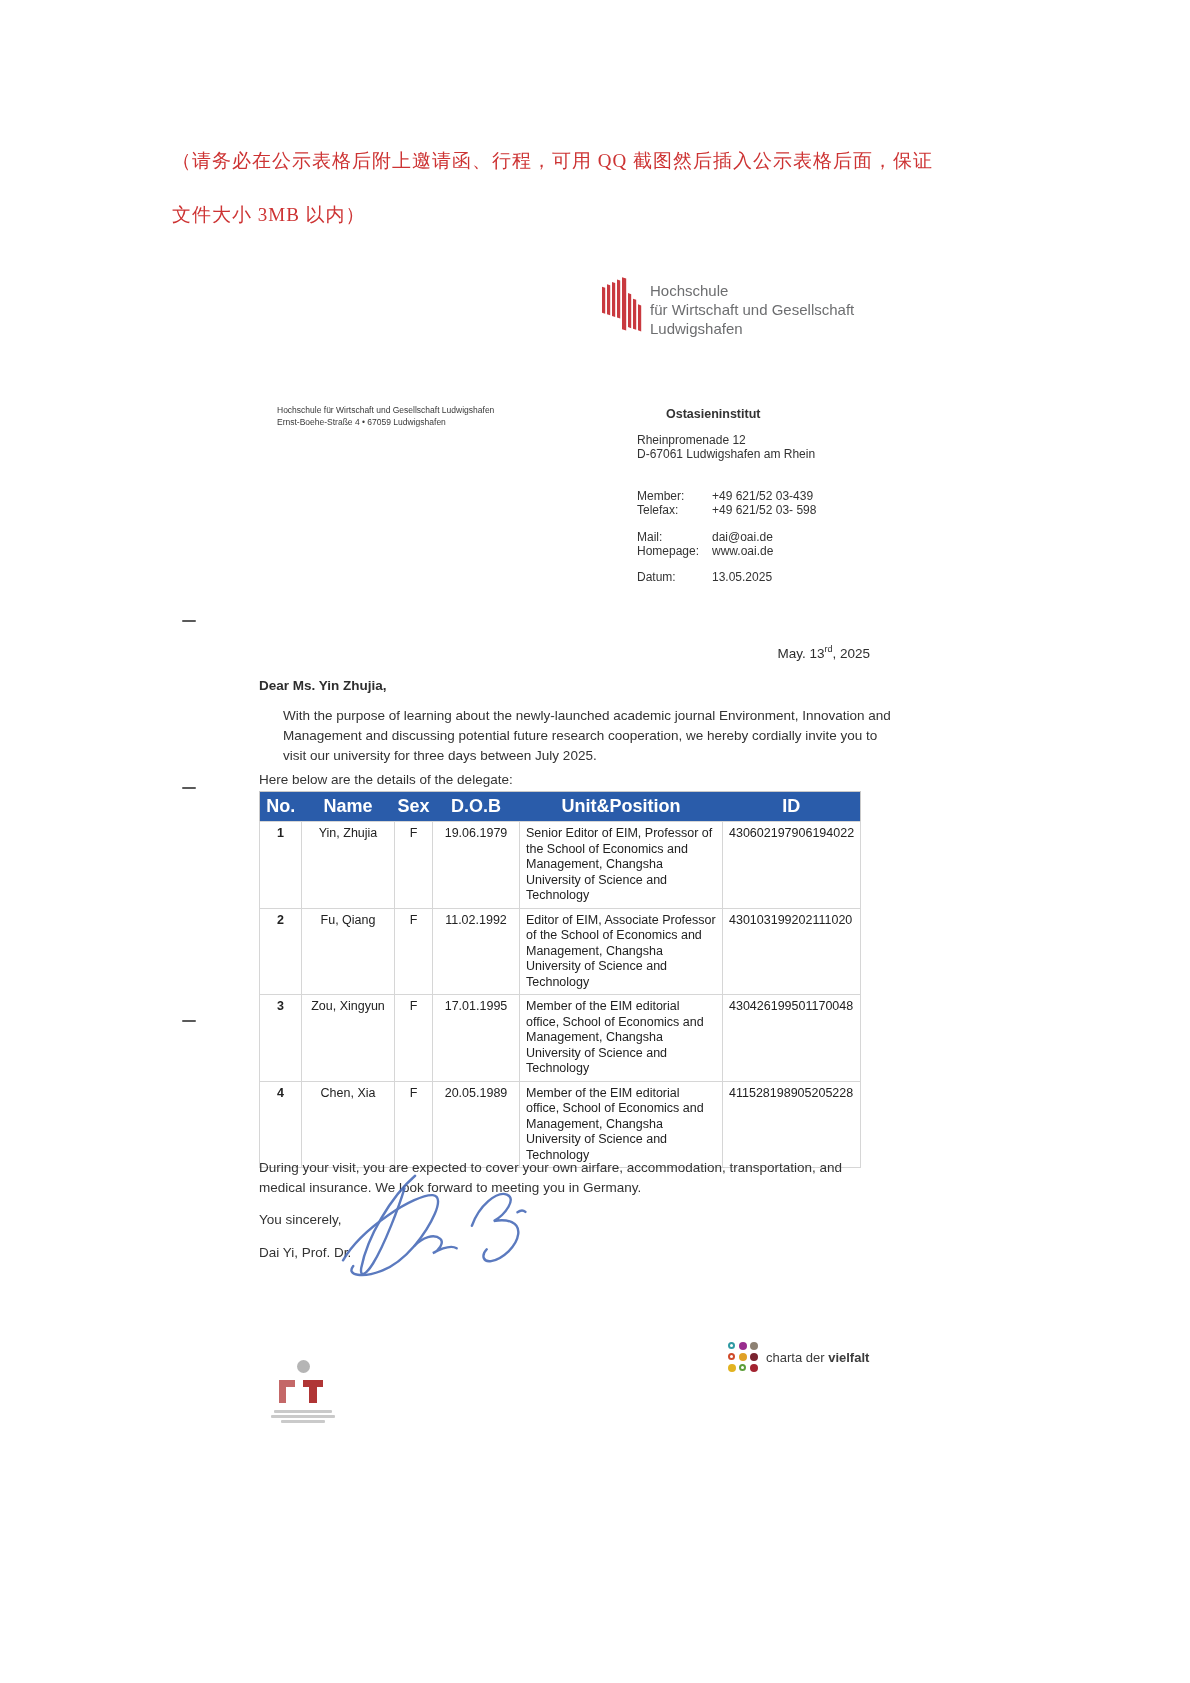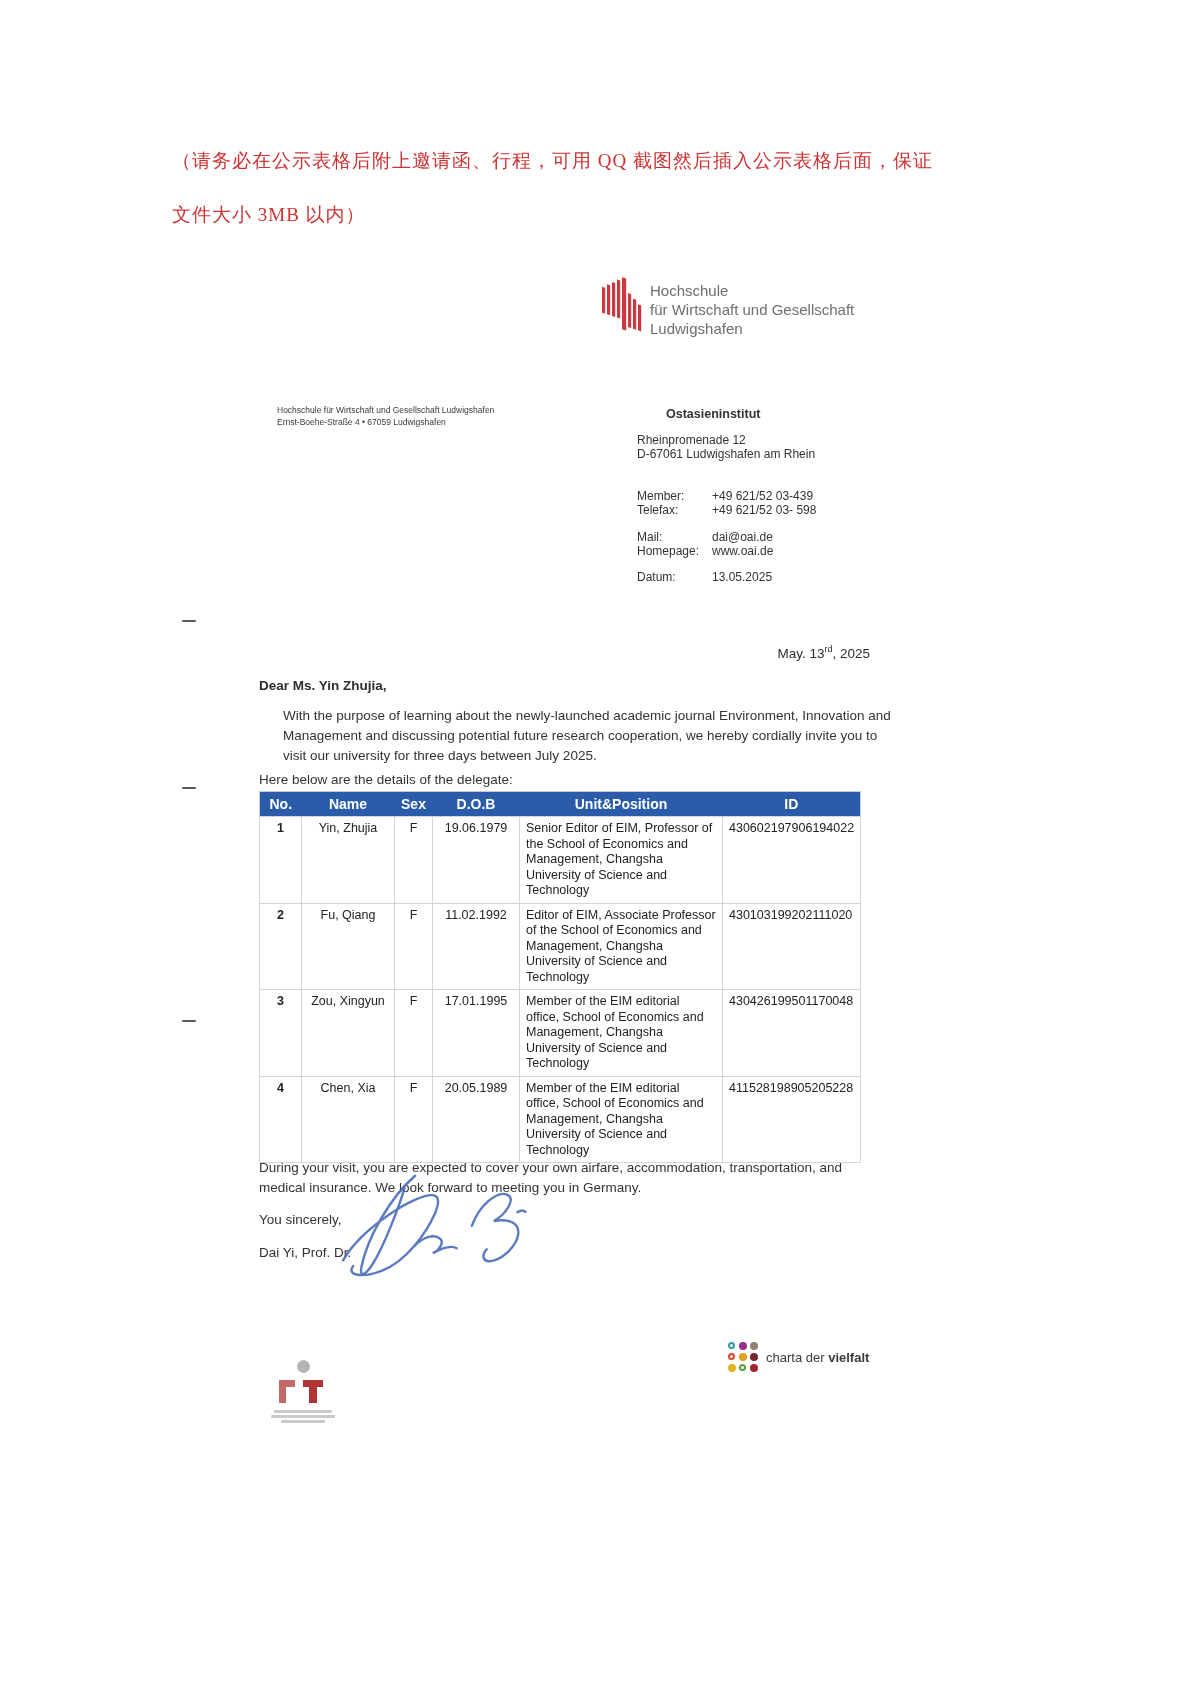--- a/index.html
+++ b/index.html
@@ -30,21 +30,21 @@
   .title{font-size:17px;letter-spacing:1px;color:#2e2e2e;text-align:center;}
   .dateline{font-size:13.5px;text-align:right;}
   .dateline sup{font-size:9px;}
   .salutation{font-weight:bold;font-size:13.5px;}
   .body-par{font-size:13.5px;line-height:20px;width:618px;color:#333;}
   .intro{font-size:13.5px;color:#333;}
 
   
   table.delegates{border-collapse:collapse;table-layout:fixed;width:601px;
         font-size:12.5px;color:#222;background:#fff;border:1px solid #c9c9c9;}
-  table.delegates th{background:#2a5caa;color:#fff;font-weight:bold;font-size:14px;
+  table.delegates th{background:#2a5caa;color:#fff;font-weight:bold;font-size:18px;
         padding:4px 2px;border:none;text-align:center;}
   table.delegates td{border:1px solid #d6d6d6;vertical-align:top;
         padding:4px 6px;line-height:15.5px;}
   td.c{text-align:center;}
   td.num{font-weight:bold;text-align:center;}
 
   .closing{font-size:13.5px;line-height:20px;width:624px;color:#333;}
   .vale{font-size:13.5px;color:#333;}
   .signer{font-size:13.5px;color:#333;}
 

